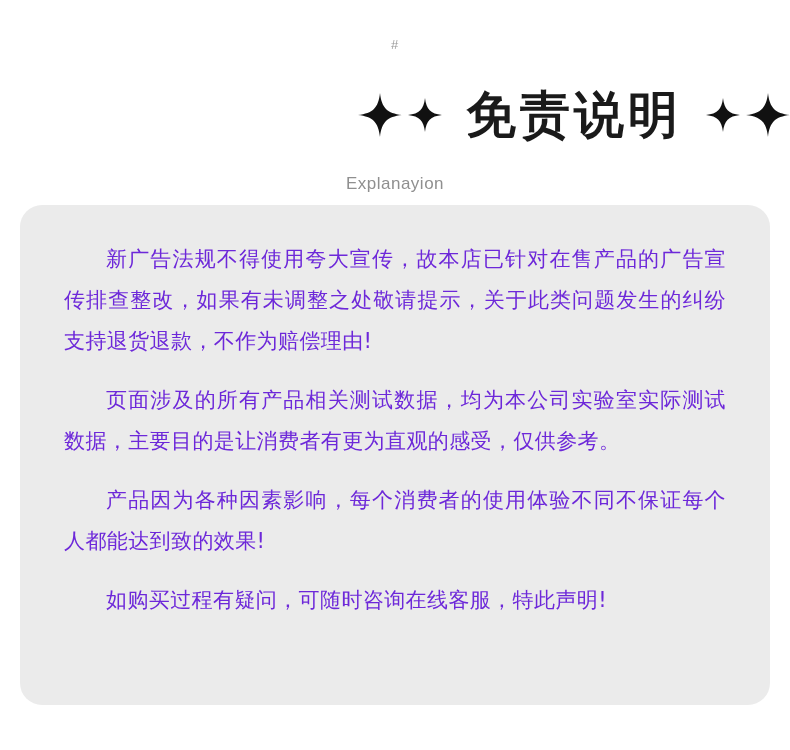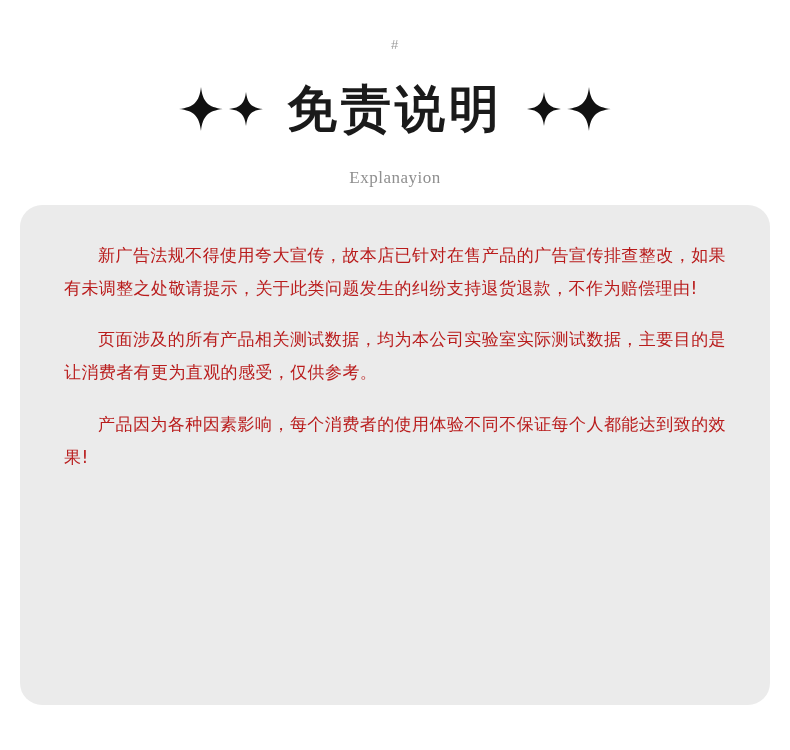--- a/index.html
+++ b/index.html
@@ -26,23 +26,23 @@
     color: #9a9a9a;
     letter-spacing: 1px;
     padding-top: 36px;
     height: 18px;
     line-height: 18px;
     font-family: "Liberation Sans", sans-serif;
   }
   .title-row {
     display: flex;
     align-items: center;
-    justify-content: center;
+    justify-content: flex-end;
     gap: 18px;
-    margin-top: 18px;
+    margin-top: 24px;
     height: 74px;
   }
   .spark-group {
     display: flex;
     align-items: center;
     gap: 6px;
   }
   .spark {
     display: block;
   }
@@ -57,38 +57,38 @@
     line-height: 1;
     white-space: nowrap;
     padding: 0 6px;
   }
   .subtitle {
     text-align: center;
     font-size: 17px;
     color: #8f8f8f;
     letter-spacing: 0.5px;
     margin-top: 22px;
-    font-family: Liberation Serif, serif;
+    font-family: Liberation Sans, sans-serif;
   }
   .content-card {
     position: absolute;
     left: 20px;
     top: 205px;
     width: 750px;
     height: 500px;
     background: #ebebeb;
     border-radius: 22px;
     box-sizing: border-box;
     padding: 34px 44px 20px 44px;
   }
   .paragraph {
     font-family: "DejaVu Sans", "Liberation Sans", sans-serif;
-    font-size: 17px;
+    font-size: 21px;
     line-height: 1.95;
-    color: #b91c1c;
+    color: #6d28d9;
     text-indent: 2em;
     margin: 0 0 18px 0;
     text-align: justify;
     letter-spacing: 0.4px;
   }
   .paragraph:last-child {
     margin-bottom: 0;
   }
 </style>
 </head>
@@ -119,15 +119,16 @@
       </svg>
     </span>
   </div>
 
   <div class="subtitle">Explanayion</div>
 
   <div class="content-card">
     <p class="paragraph">新广告法规不得使用夸大宣传，故本店已针对在售产品的广告宣传排查整改，如果有未调整之处敬请提示，关于此类问题发生的纠纷支持退货退款，不作为赔偿理由!</p>
     <p class="paragraph">页面涉及的所有产品相关测试数据，均为本公司实验室实际测试数据，主要目的是让消费者有更为直观的感受，仅供参考。</p>
     <p class="paragraph">产品因为各种因素影响，每个消费者的使用体验不同不保证每个人都能达到致的效果!</p>
+    <p class="paragraph">如购买过程有疑问，可随时咨询在线客服，特此声明!</p>
   </div>
 
 </div>
 
 </body></html>

